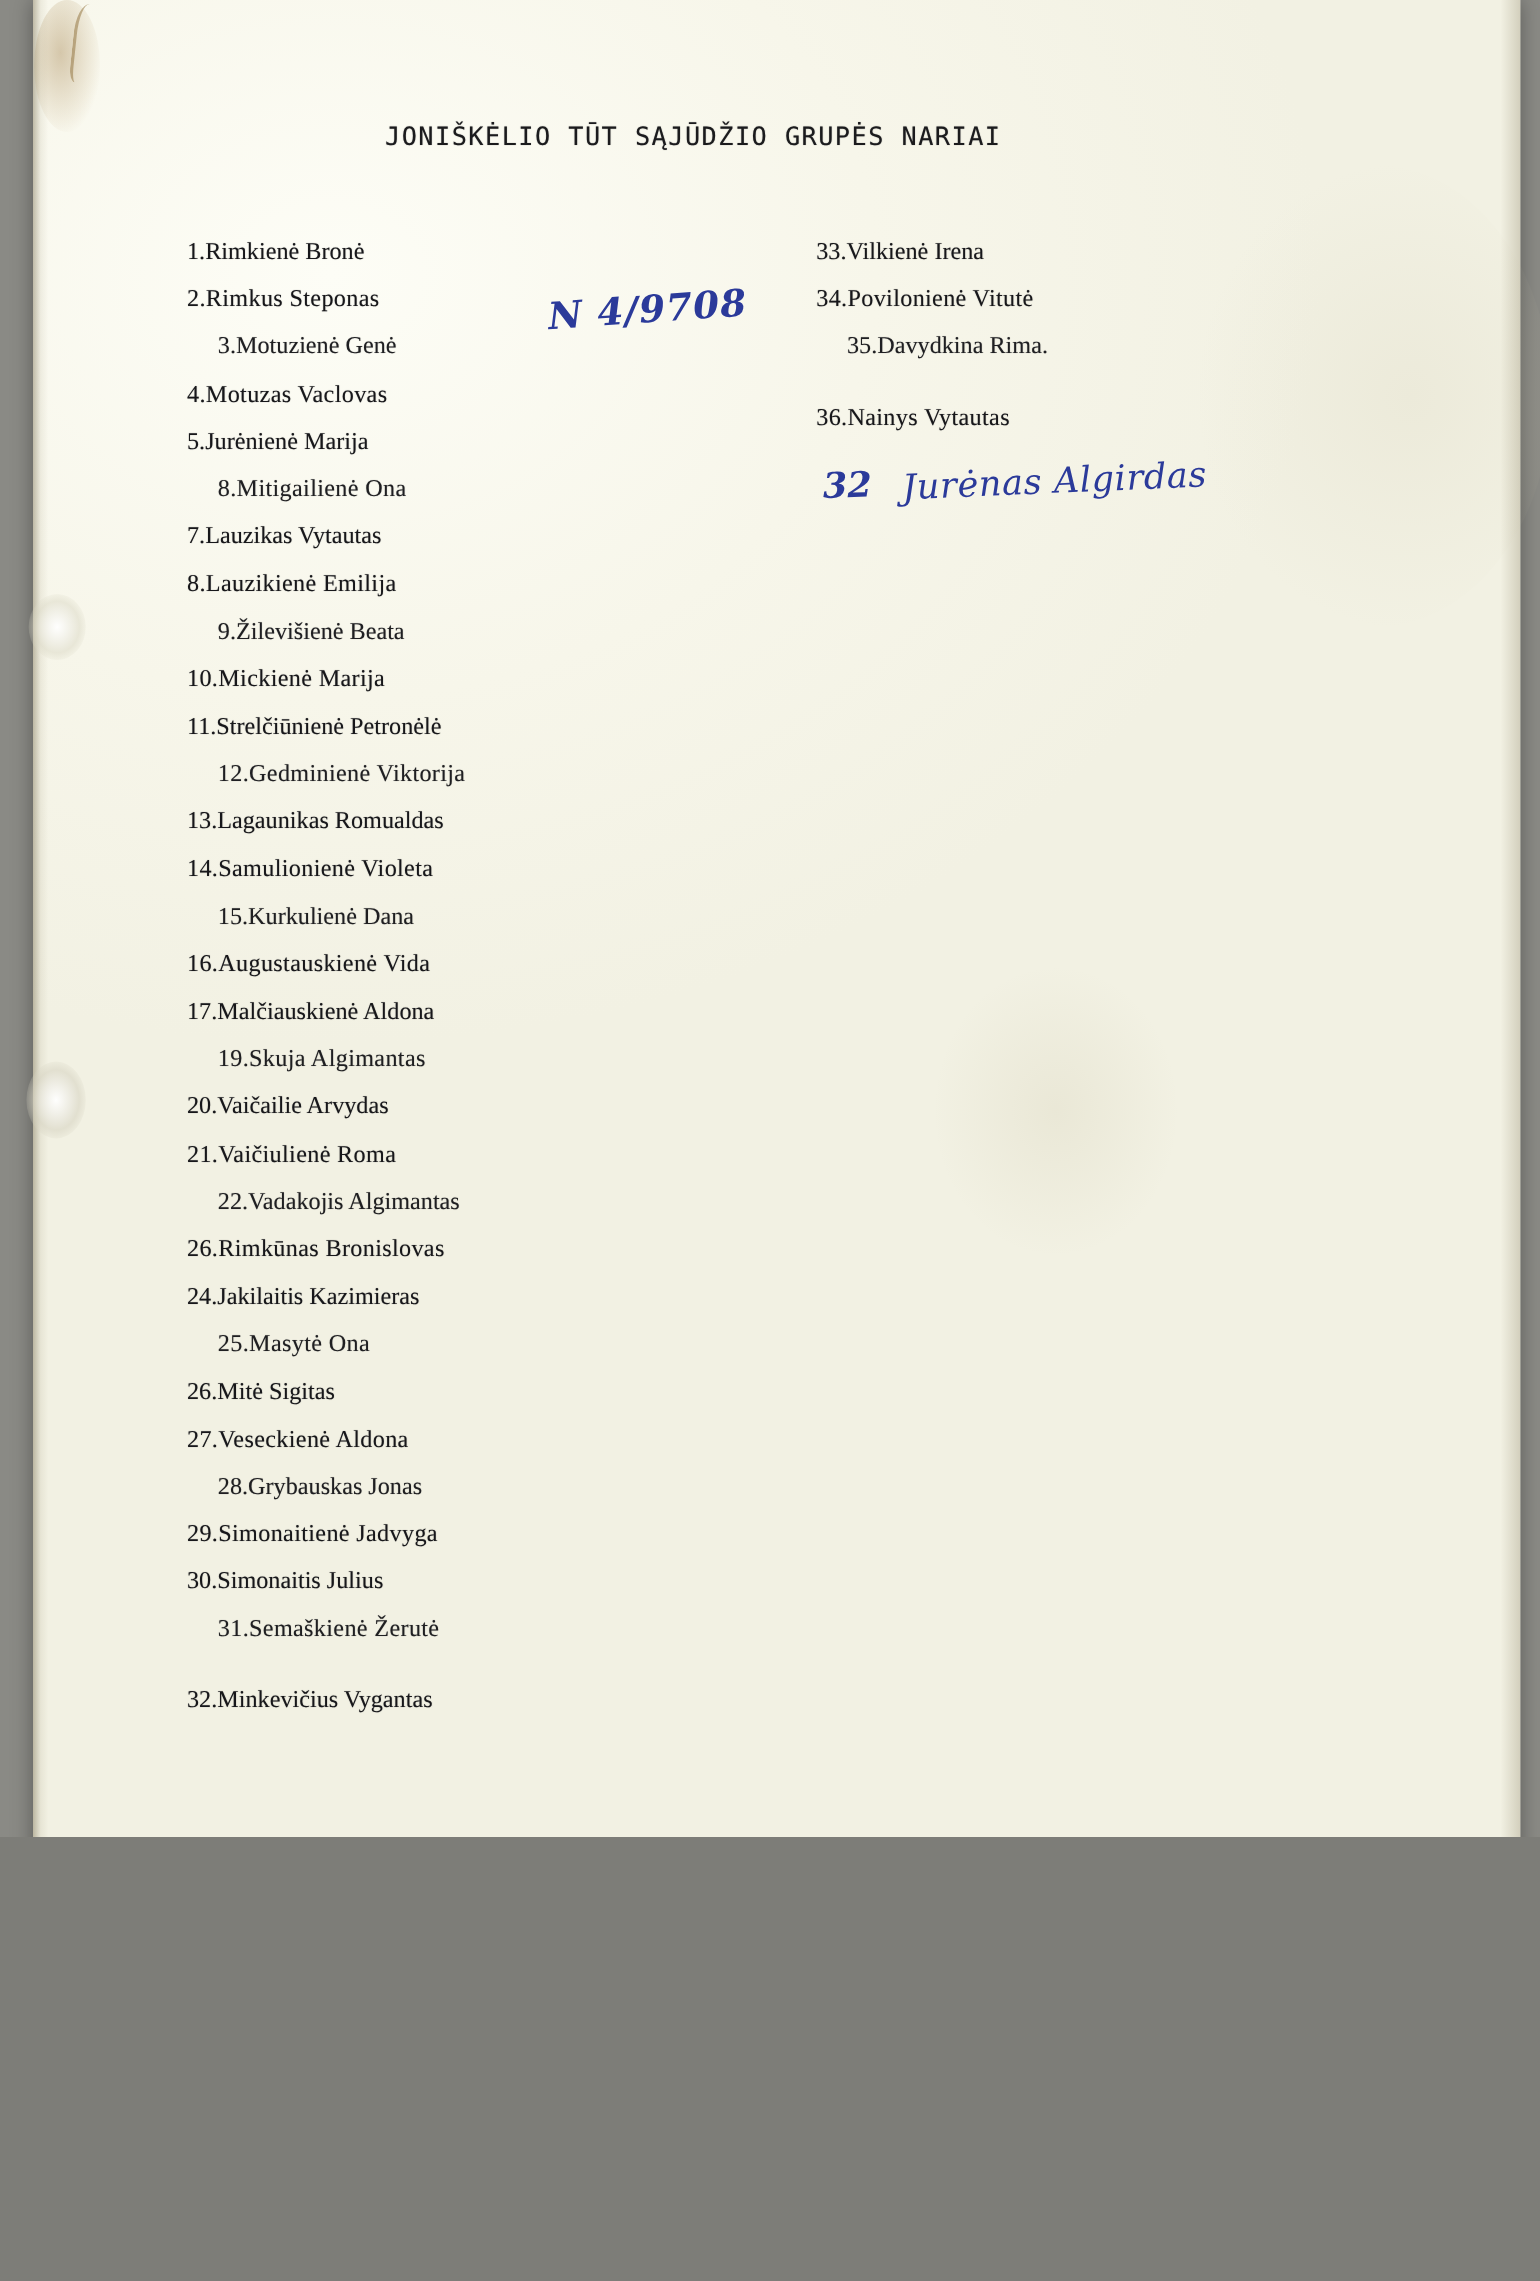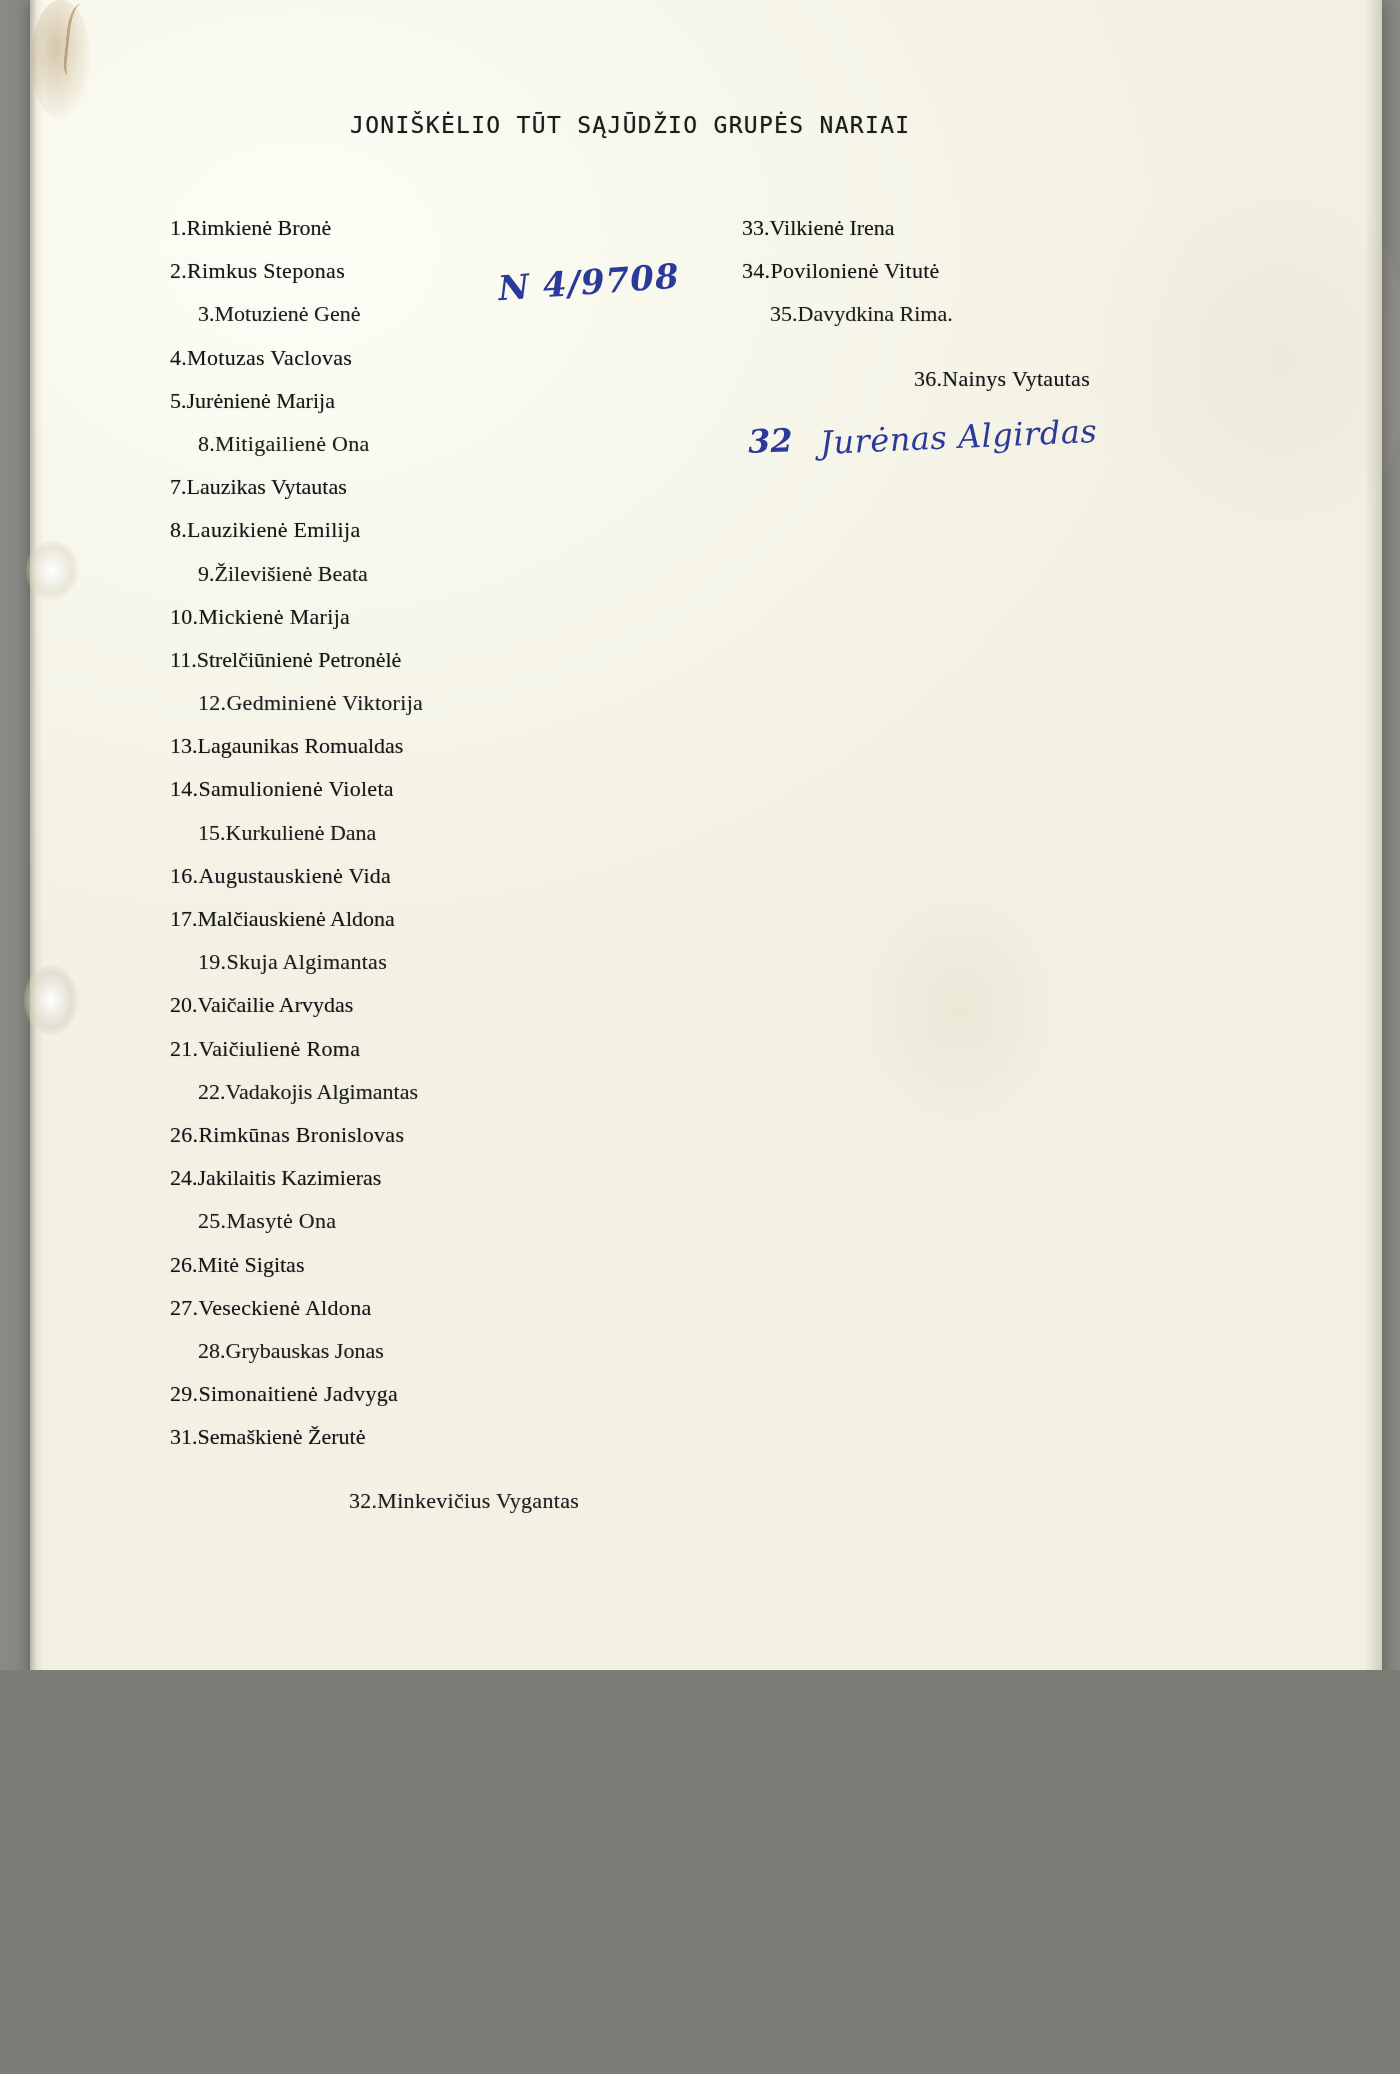--- a/index.html
+++ b/index.html
@@ -75,21 +75,21 @@
   #col-left { left: 140px; top: 206px; width: 560px; }
   #col-right { left: 712px; top: 206px; width: 520px; }
 
   .entry {
     height: 43.2px;
     line-height: 43.2px;
     white-space: nowrap;
     text-shadow: 0 0 1px rgba(20,20,25,0.40);
     font-family: Liberation Serif, serif;
   }
-  .entry.gap-before { margin-top: 21px; text-align: center; }
+  .entry.gap-before { margin-top: 21px; }
 
   
   .entry:nth-child(2n) { letter-spacing: 0.3px; }
   .entry:nth-child(3n) { opacity: 0.96; margin-left: 28px; }
 
   
   .ink {
     position: absolute;
     font-family: "DejaVu Serif", serif;
     font-style: italic;
@@ -173,20 +173,21 @@
       <div class="entry">20.Vaičailie Arvydas</div>
       <div class="entry">21.Vaičiulienė Roma</div>
       <div class="entry">22.Vadakojis Algimantas</div>
       <div class="entry">26.Rimkūnas Bronislovas</div>
       <div class="entry">24.Jakilaitis Kazimieras</div>
       <div class="entry">25.Masytė Ona</div>
       <div class="entry">26.Mitė Sigitas</div>
       <div class="entry">27.Veseckienė Aldona</div>
       <div class="entry">28.Grybauskas Jonas</div>
       <div class="entry">29.Simonaitienė Jadvyga</div>
+      <div class="entry">30.Simonaitis Julius</div>
       <div class="entry">31.Semaškienė Žerutė</div>
       <div class="entry gap-before">32.Minkevičius Vygantas</div>
     </div>
 
     <div class="column" id="col-right">
       <div class="entry">33.Vilkienė Irena</div>
       <div class="entry">34.Povilonienė Vitutė</div>
       <div class="entry">35.Davydkina Rima.</div>
       <div class="entry gap-before">36.Nainys Vytautas</div>
     </div>

